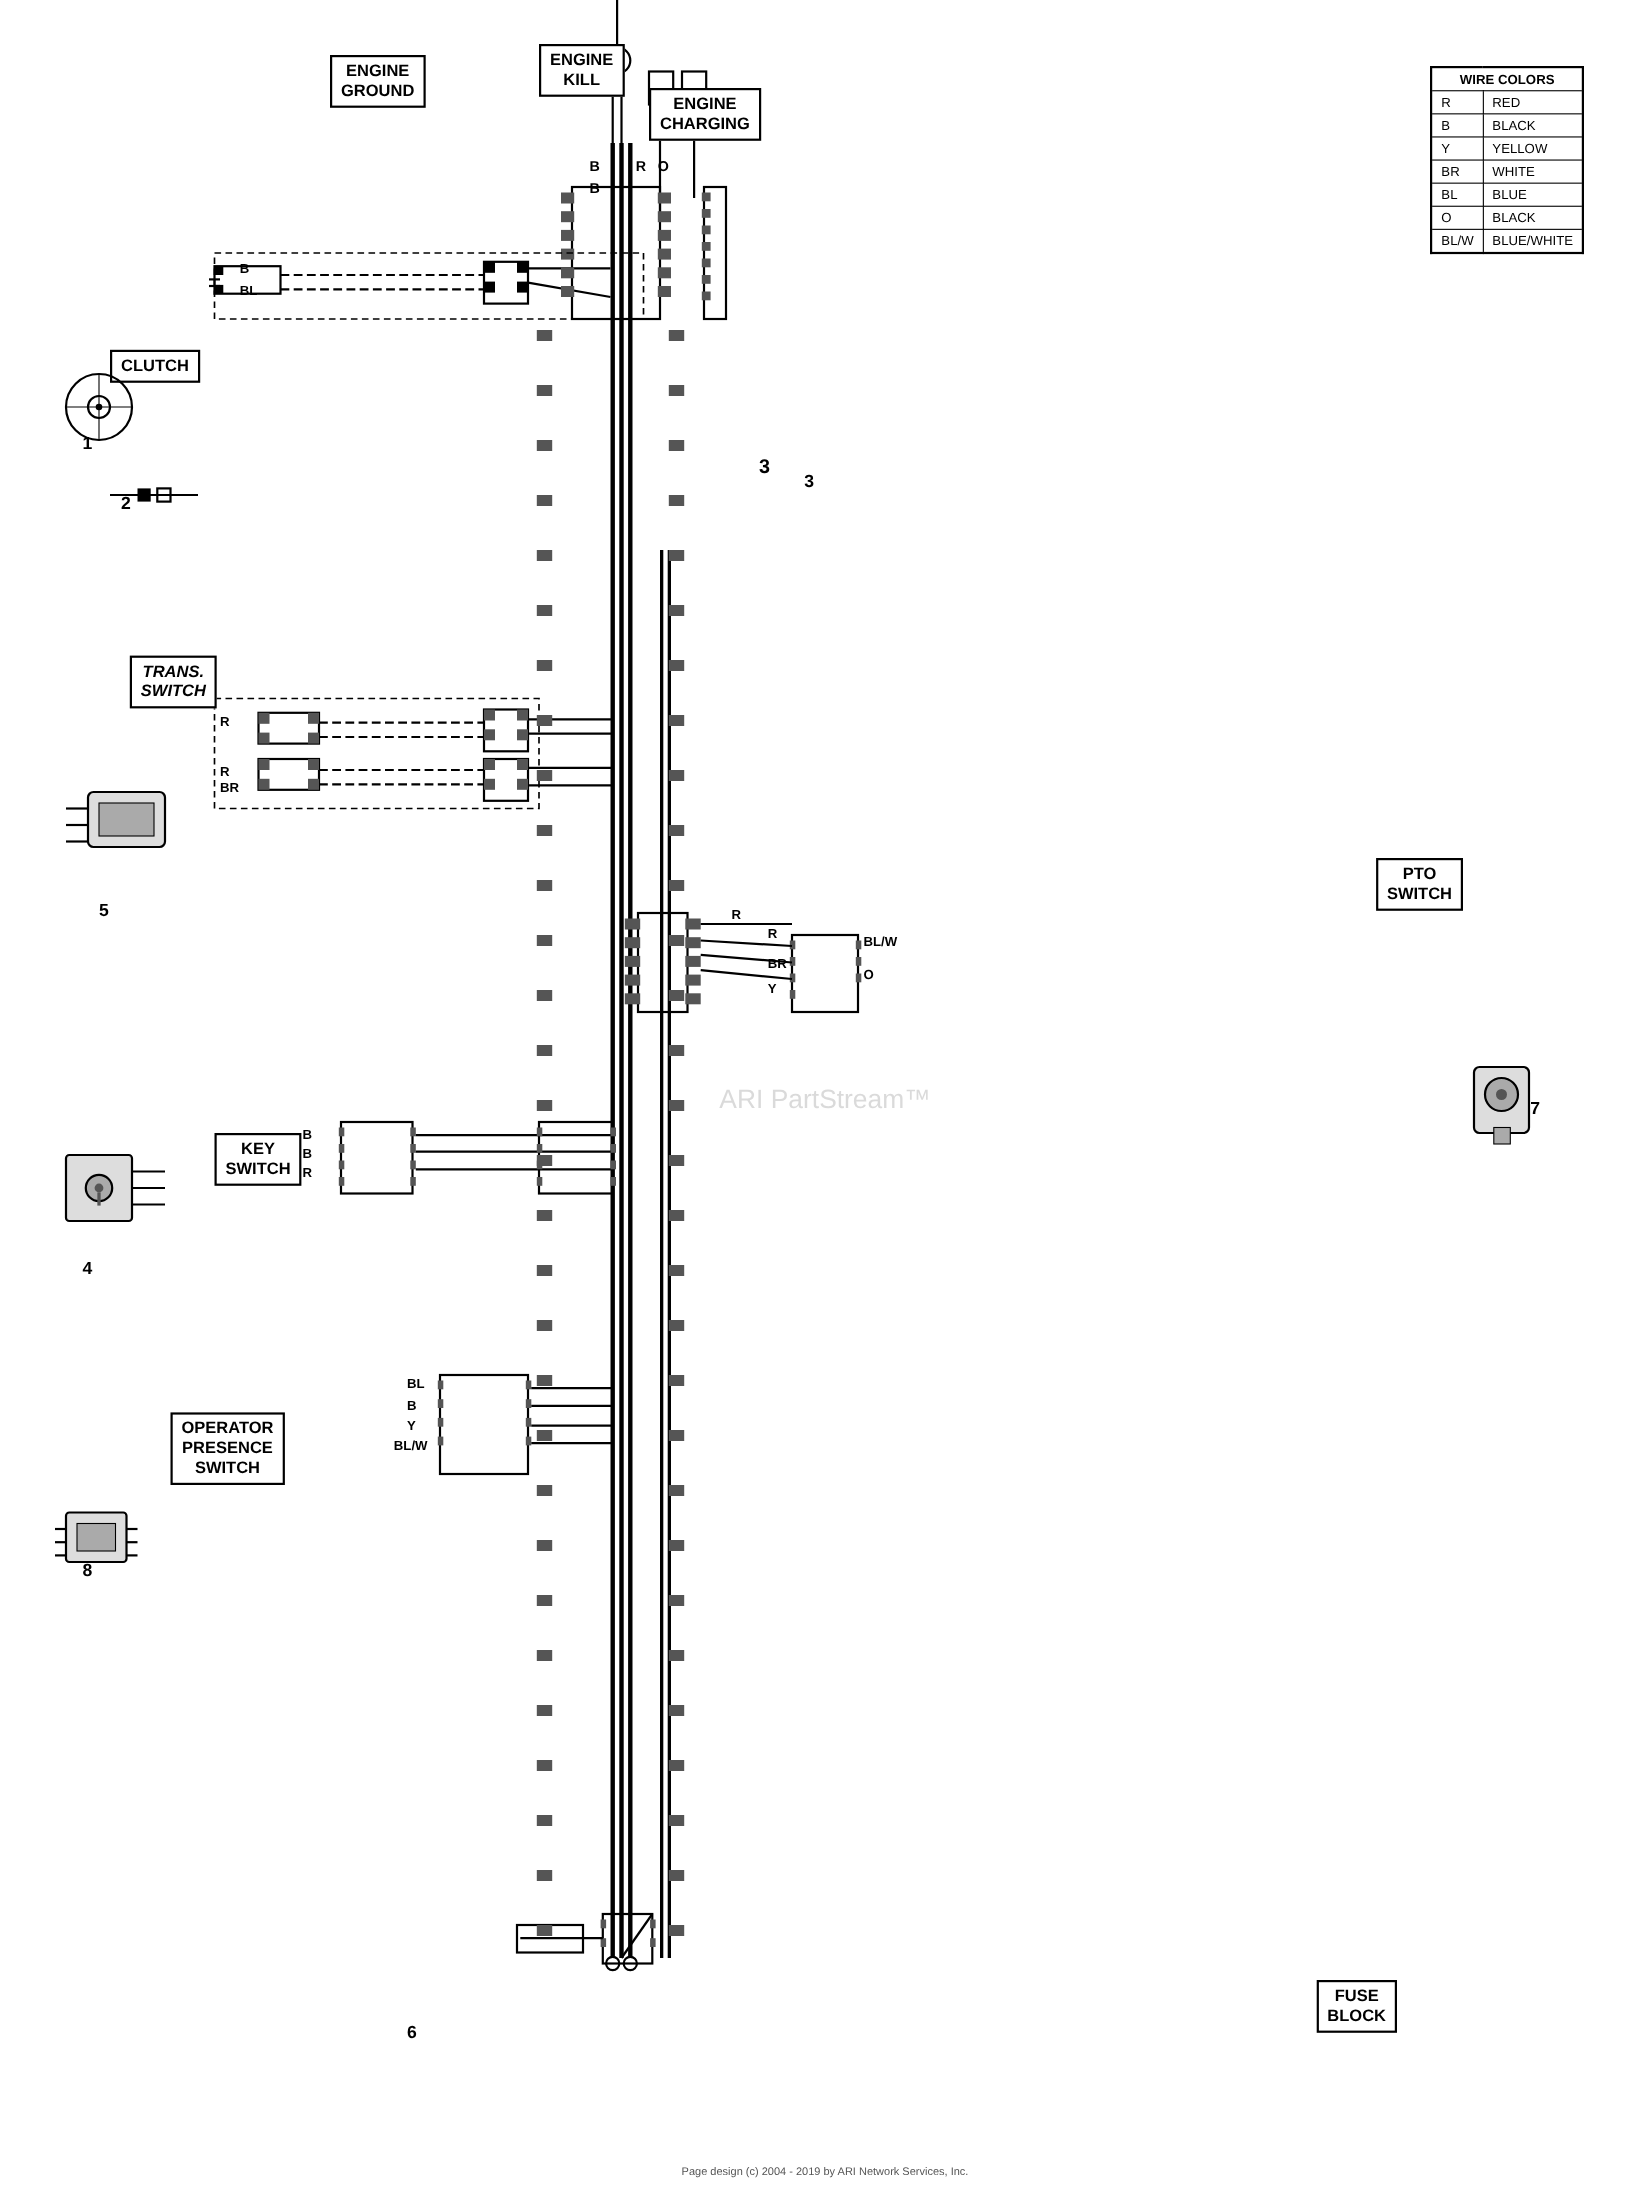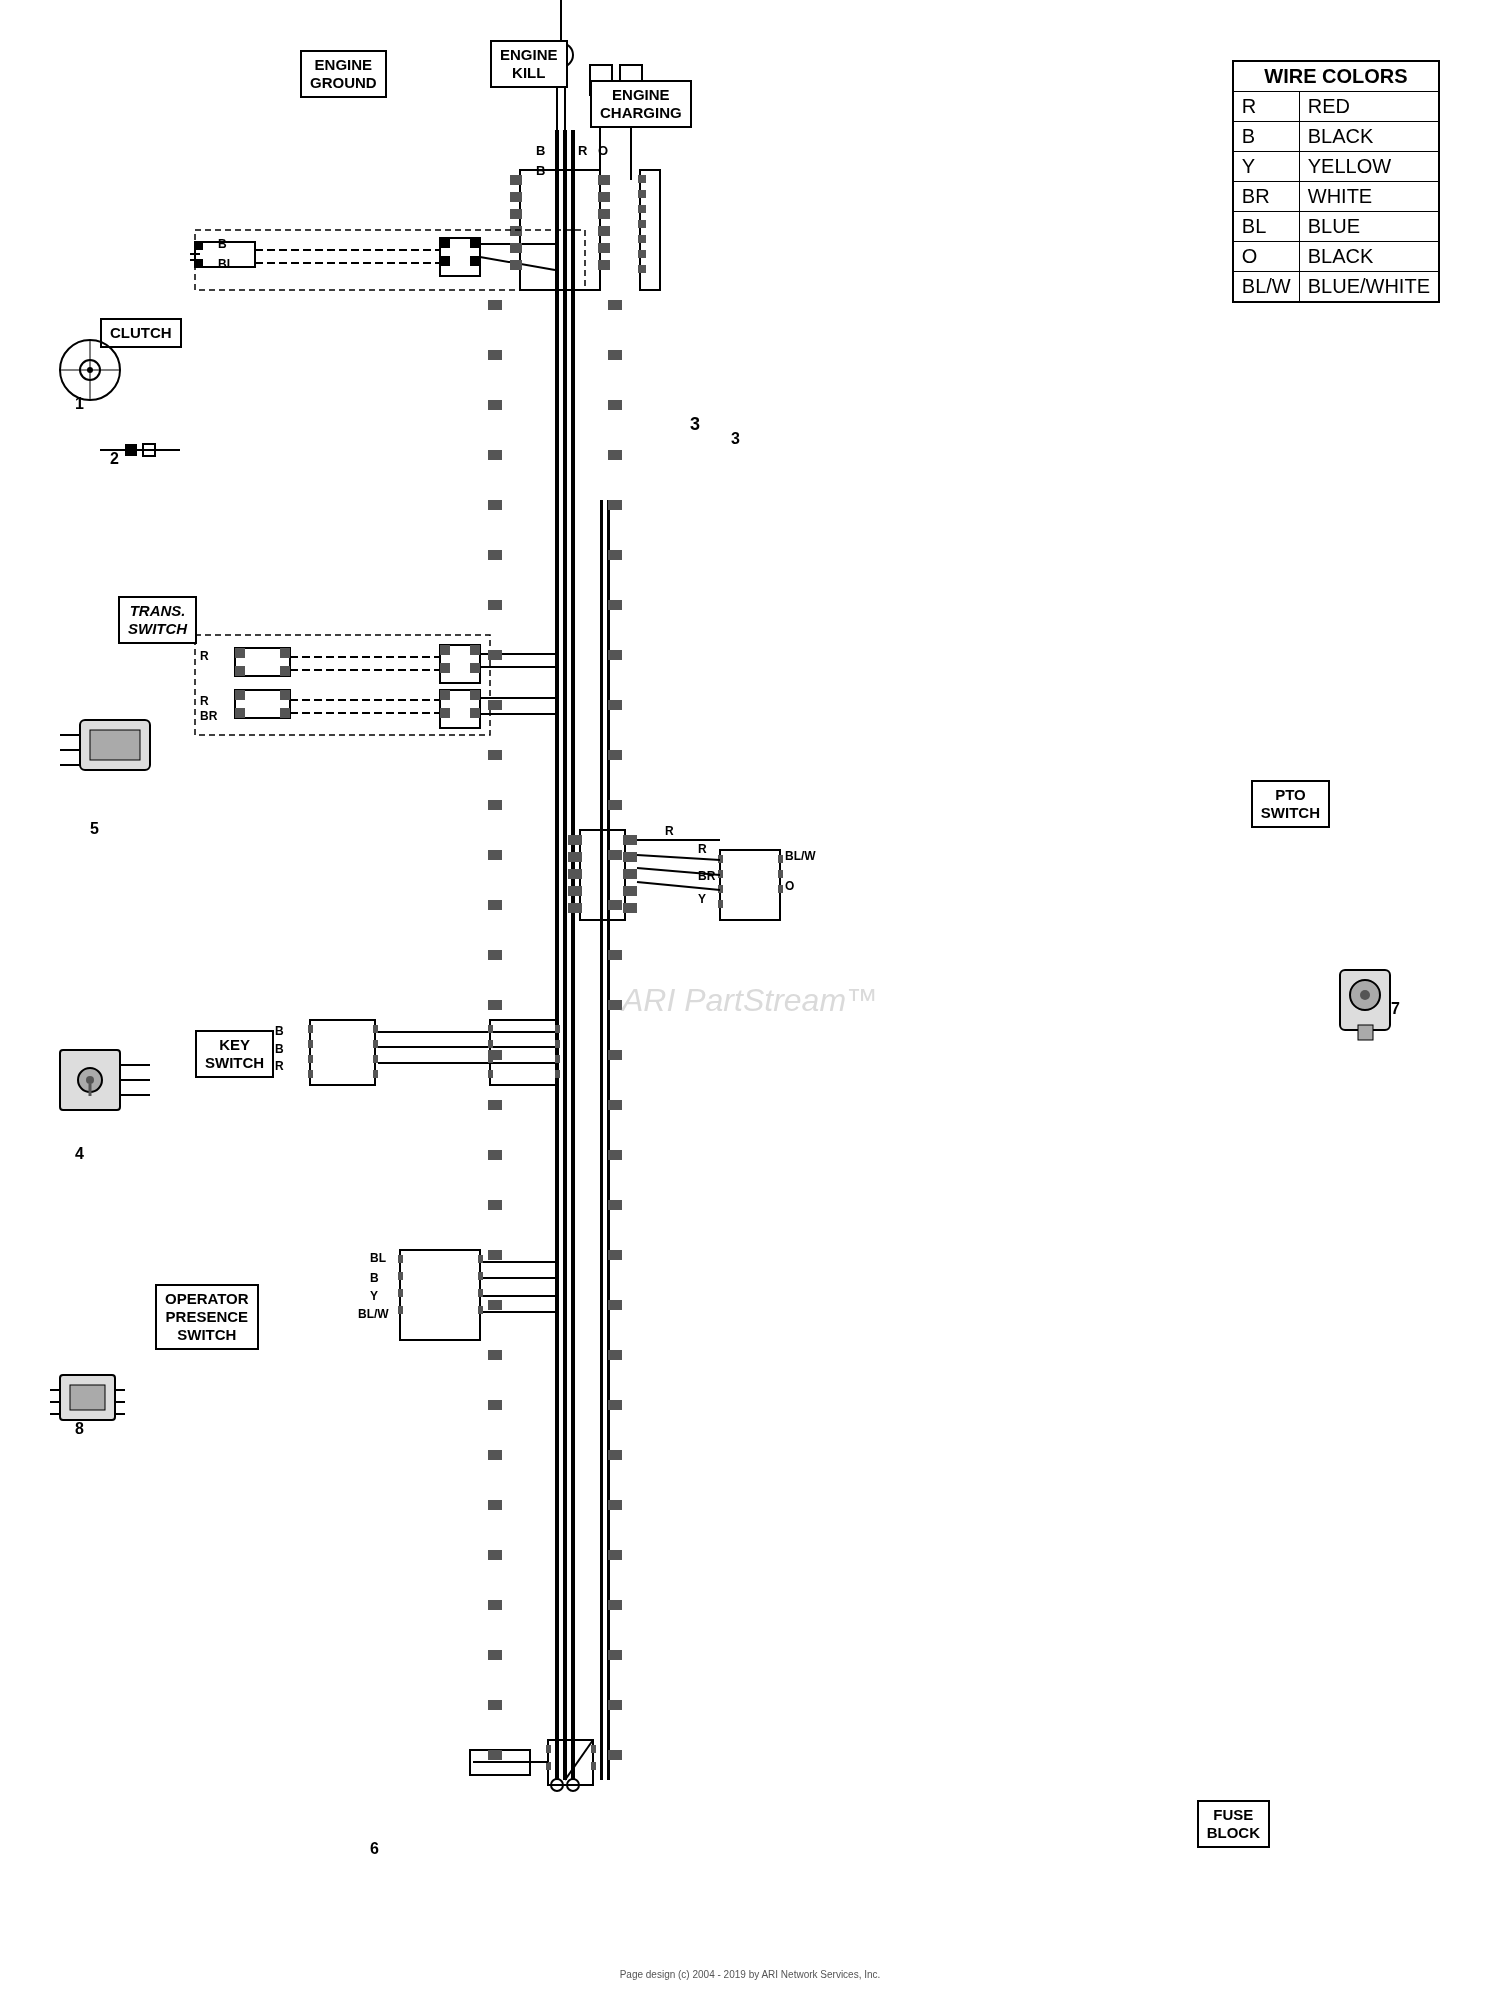--- a/index.html
+++ b/index.html
@@ -23,21 +23,21 @@
     .wire-colors-table {
       position: absolute;
       top: 60px;
       right: 60px;
       border-collapse: collapse;
       border: 2px solid #000;
     }
     .wire-colors-table th, .wire-colors-table td {
       border: 1px solid #000;
       padding: 3px 8px;
-      font-size: 20px;
+      font-size: 12px;
       font-weight: normal;
     }
     .wire-colors-table .header-row td {
       font-weight: bold;
       background: #fff;
     }
 
     
     .label-box {
       position: absolute;
@@ -57,23 +57,22 @@
       font-weight: bold;
       color: #000;
     }
 
     
     .watermark {
       position: absolute;
       top: 50%;
       left: 50%;
       transform: translate(-50%, -50%);
-      font-size: 32px;
+      font-size: 24px;
       color: rgba(150,150,150,0.35);
-      font-style: italic;
       white-space: nowrap;
       pointer-events: none;
       z-index: 100;
     }
 
     
     .footer-text {
       position: absolute;
       bottom: 20px;
       left: 50%;

